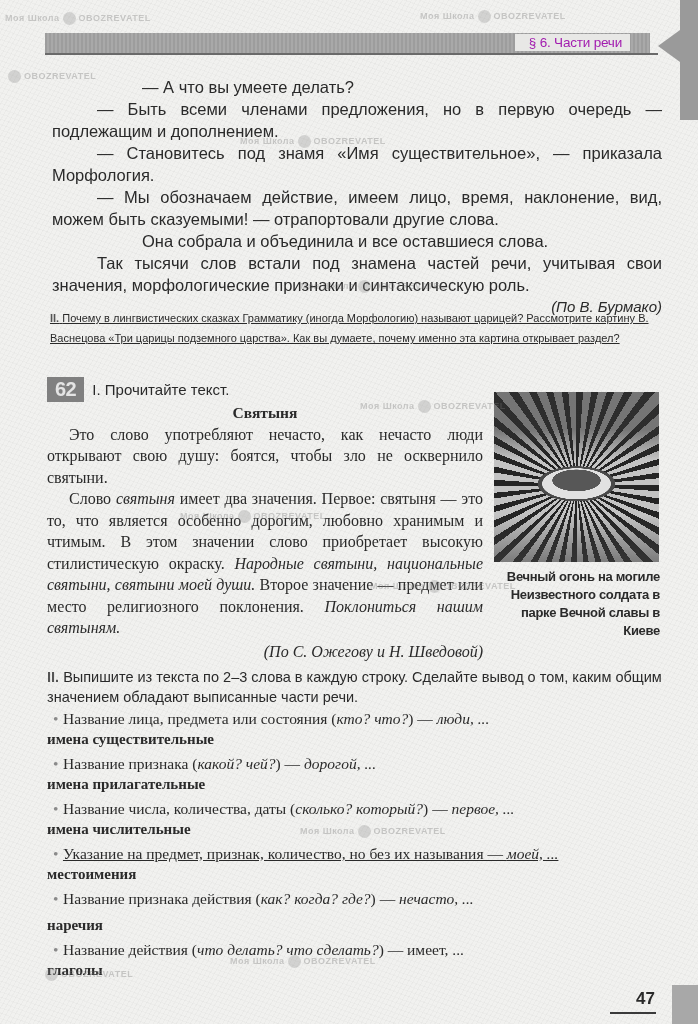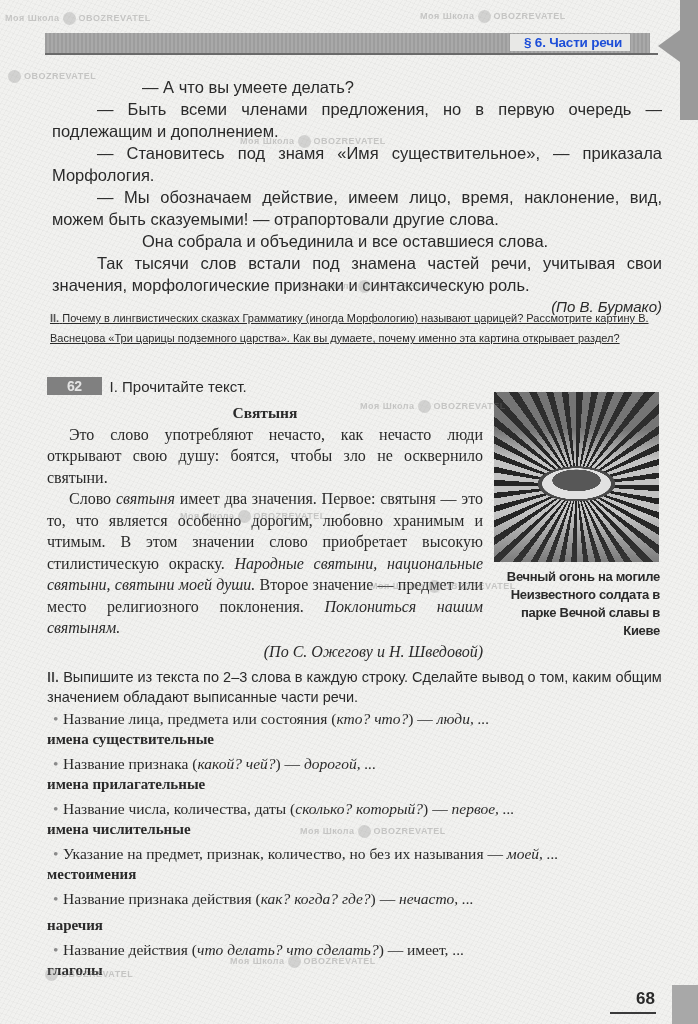--- a/index.html
+++ b/index.html
@@ -16,44 +16,44 @@
 
     
     .header-bar {
       position: absolute; left: 45px; top: 33px; width: 605px; height: 20px;
       background: repeating-linear-gradient(90deg, #9d9d9d 0 2px, #a9a9a9 2px 4px);
     }
     .header-bar::after {
       content: ""; position: absolute; left: 0; right: -8px; top: 20px; height: 2px; background: #6a6a6a;
     }
     .header-title {
-      position: absolute; right: 20px; top: 1px; font-size: 13.5px; font-weight: bold;
-      color: #1d4ed8; background: #e8e8e6; padding: 1px 8px 1px 14px; letter-spacing: -0.2px;
+      position: absolute; right: 20px; top: 1px; font-size: 13.5px; font-weight: normal;
+      color: #a21caf; background: #e8e8e6; padding: 1px 8px 1px 14px; letter-spacing: -0.2px;
     }
     .edge-tab {
       position: absolute; right: 0; top: 0; width: 18px; height: 120px; background: #9a9a9a;
     }
     .edge-tab::before {
       content: ""; position: absolute; left: -22px; top: 30px;
       border-right: 22px solid #9a9a9a; border-top: 16px solid transparent; border-bottom: 16px solid transparent;
     }
 
     
     .para { position: absolute; font-size: 16.5px; line-height: 22px; margin: 0; }
     .dialogue { left: 97px; top: 76px; width: 565px; }
     .dialogue p { margin: 0; text-align: justify; text-indent: 45px; }
     .author-line { text-align: right; font-style: italic; font-size: 15px; }
 
     .task2 { position: absolute; left: 50px; top: 308px; width: 615px; font-size: 11px; line-height: 20px; text-decoration: underline; }
     .roman { font-weight: bold; color: #555; }
 
     .ex-header { position: absolute; left: 47px; top: 377px; display: flex; align-items: center; gap: 8px; font-size: 15px; }
     .ex-num {
-      background: #808080; color: #e4e4e4; font-weight: bold; font-size: 14px;
-      padding: 1px 20px; letter-spacing: -0.5px;
+      background: #808080; color: #e4e4e4; font-weight: bold; font-size: 20px;
+      padding: 1px 8px; letter-spacing: -0.5px;
     }
 
     .reading { position: absolute; left: 47px; top: 402px; width: 436px; font-size: 16px; line-height: 21.5px; }
     .reading h3 { margin: 0; text-align: center; font-size: 15.5px; font-weight: bold; }
     .reading p { margin: 0; text-align: justify; text-indent: 22px; }
     .reading .src { text-align: right; font-style: italic; margin-top: 2px; }
 
     .photo {
       position: absolute; left: 494px; top: 392px; width: 165px; height: 170px;
       background:
@@ -143,37 +143,37 @@
   <div class="b-item">
     <span>Название признака (</span><i>какой? чей?</i><span>) — </span><i>дорогой, ...</i>
   </div>
   <div class="answer">имена прилагательные</div>
 
   <div class="b-item">
     <span>Название числа, количества, даты (</span><i>сколько? который?</i><span>) — </span><i>первое, ...</i>
   </div>
   <div class="answer">имена числительные</div>
 
-  <div class="b-item" style="text-align:justify;">
+  <div class="b-item" style="text-align:justify;text-decoration:underline;">
     <span>Указание на предмет, признак, количество, но без их называния — </span><i>моей, ...</i>
   </div>
   <div class="answer" style="">местоимения</div>
 
   <div class="b-item">
     <span>Название признака действия (</span><i>как? когда? где?</i><span>) — </span><i>нечасто, ...</i>
   </div>
   <div class="answer" style="margin-top:6px;">наречия</div>
 
   <div class="b-item">
     <span>Название действия (</span><i>что делать? что сделать?</i><span>) — </span><span>имеет, ...</span>
   </div>
   <div class="answer" style="">глаголы</div>
 </div>
 
-<div class="page-num sans">68</div>
+<div class="page-num sans">47</div>
 <div class="page-rule"></div>
 <div class="corner-tab"></div>
 
 <div class="wm" style="left:5px;top:12px;"><span>Моя Школа</span><span class="c"></span><span>OBOZREVATEL</span></div>
 <div class="wm" style="left:420px;top:10px;"><span>Моя Школа</span><span class="c"></span><span>OBOZREVATEL</span></div>
 <div class="wm" style="left:5px;top:70px;"><span class="c"></span><span>OBOZREVATEL</span></div>
 <div class="wm" style="left:240px;top:135px;"><span>Моя Школа</span><span class="c"></span><span>OBOZREVATEL</span></div>
 <div class="wm" style="left:300px;top:280px;"><span>Моя Школа</span><span class="c"></span><span>OBOZREVATEL</span></div>
 <div class="wm" style="left:360px;top:400px;"><span>Моя Школа</span><span class="c"></span><span>OBOZREVATEL</span></div>
 <div class="wm" style="left:180px;top:510px;"><span>Моя Школа</span><span class="c"></span><span>OBOZREVATEL</span></div>

